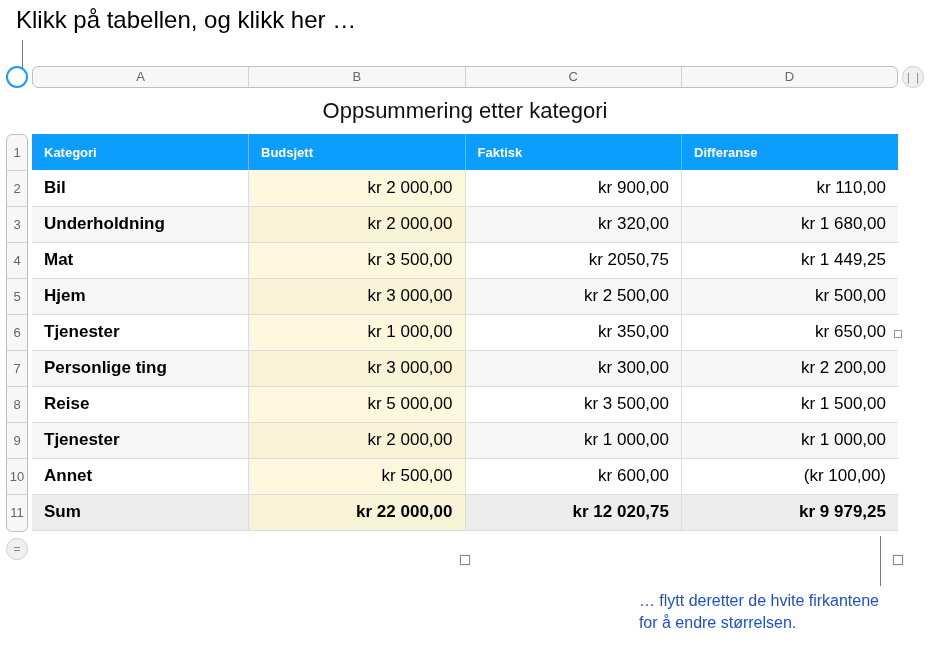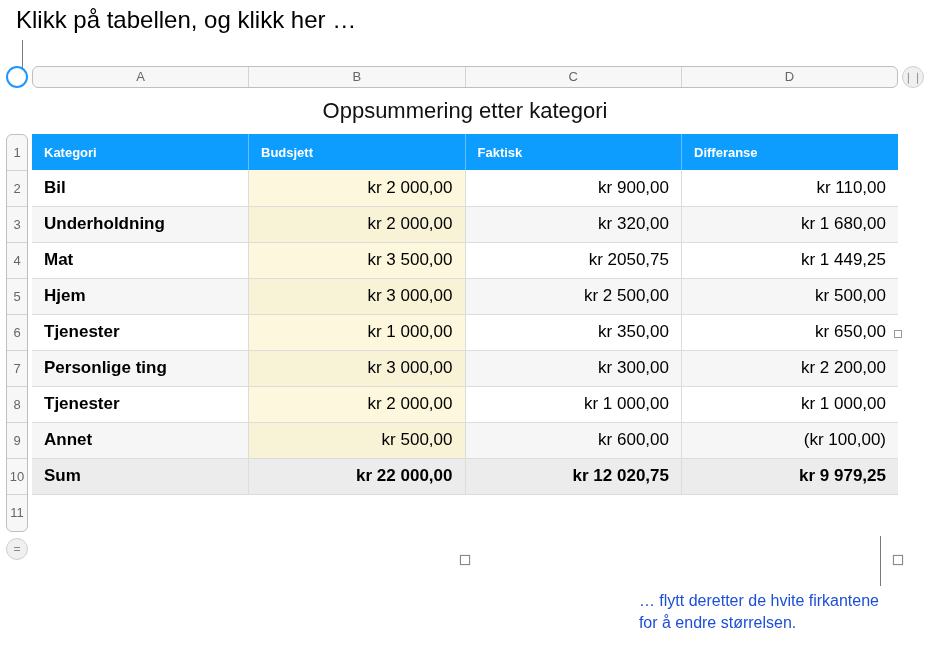--- a/index.html
+++ b/index.html
@@ -288,20 +288,26 @@
               <td class="num">kr 350,00</td>
               <td class="num">kr 650,00</td>
             </tr>
             <tr>
               <td class="cat">Personlige ting</td>
               <td class="num budget">kr 3 000,00</td>
               <td class="num">kr 300,00</td>
               <td class="num">kr 2 200,00</td>
             </tr>
             <tr>
+              <td class="cat">Reise</td>
+              <td class="num budget">kr 5 000,00</td>
+              <td class="num">kr 3 500,00</td>
+              <td class="num">kr 1 500,00</td>
+            </tr>
+            <tr>
               <td class="cat">Tjenester</td>
               <td class="num budget">kr 2 000,00</td>
               <td class="num">kr 1 000,00</td>
               <td class="num">kr 1 000,00</td>
             </tr>
             <tr>
               <td class="cat">Annet</td>
               <td class="num budget">kr 500,00</td>
               <td class="num">kr 600,00</td>
               <td class="num neg">(kr 100,00)</td>

